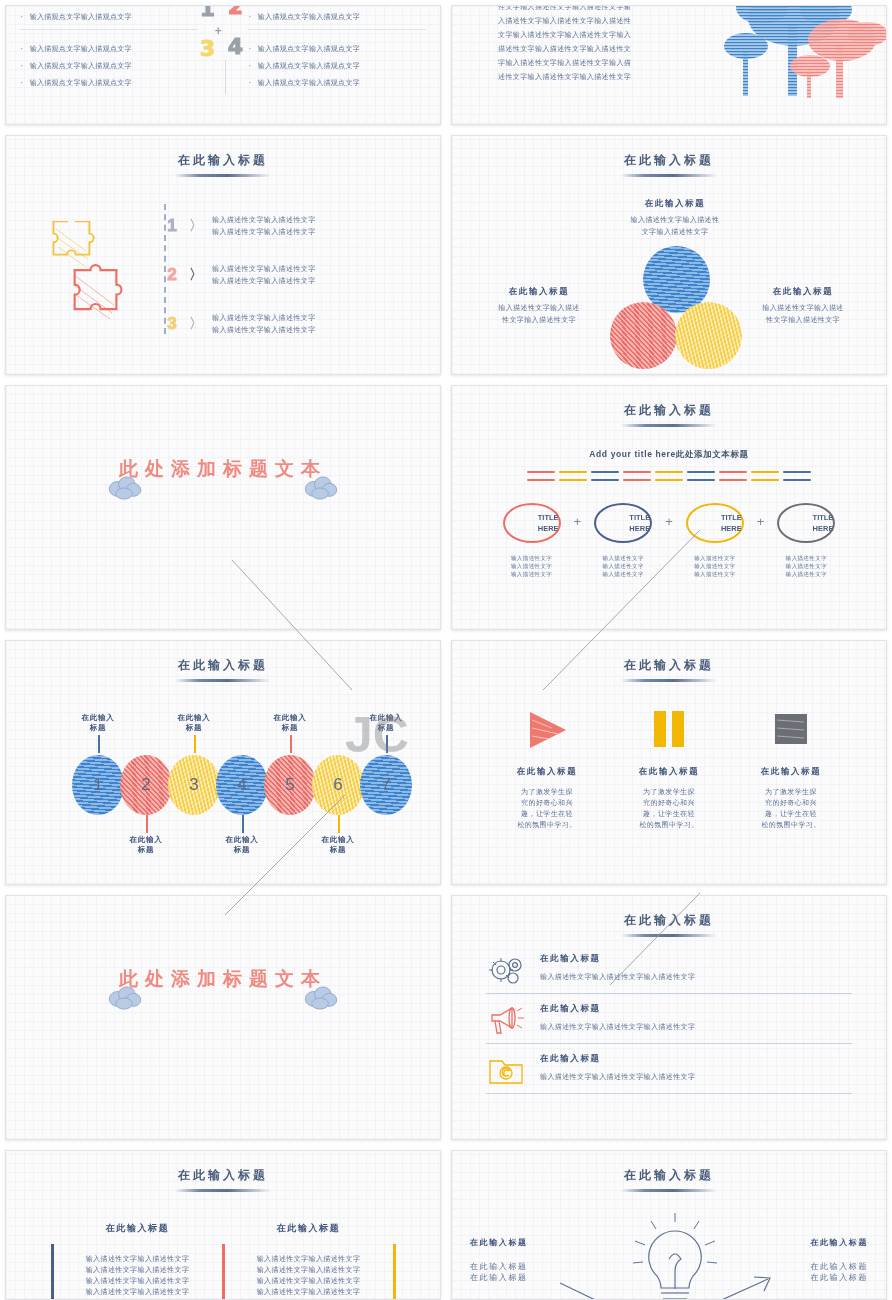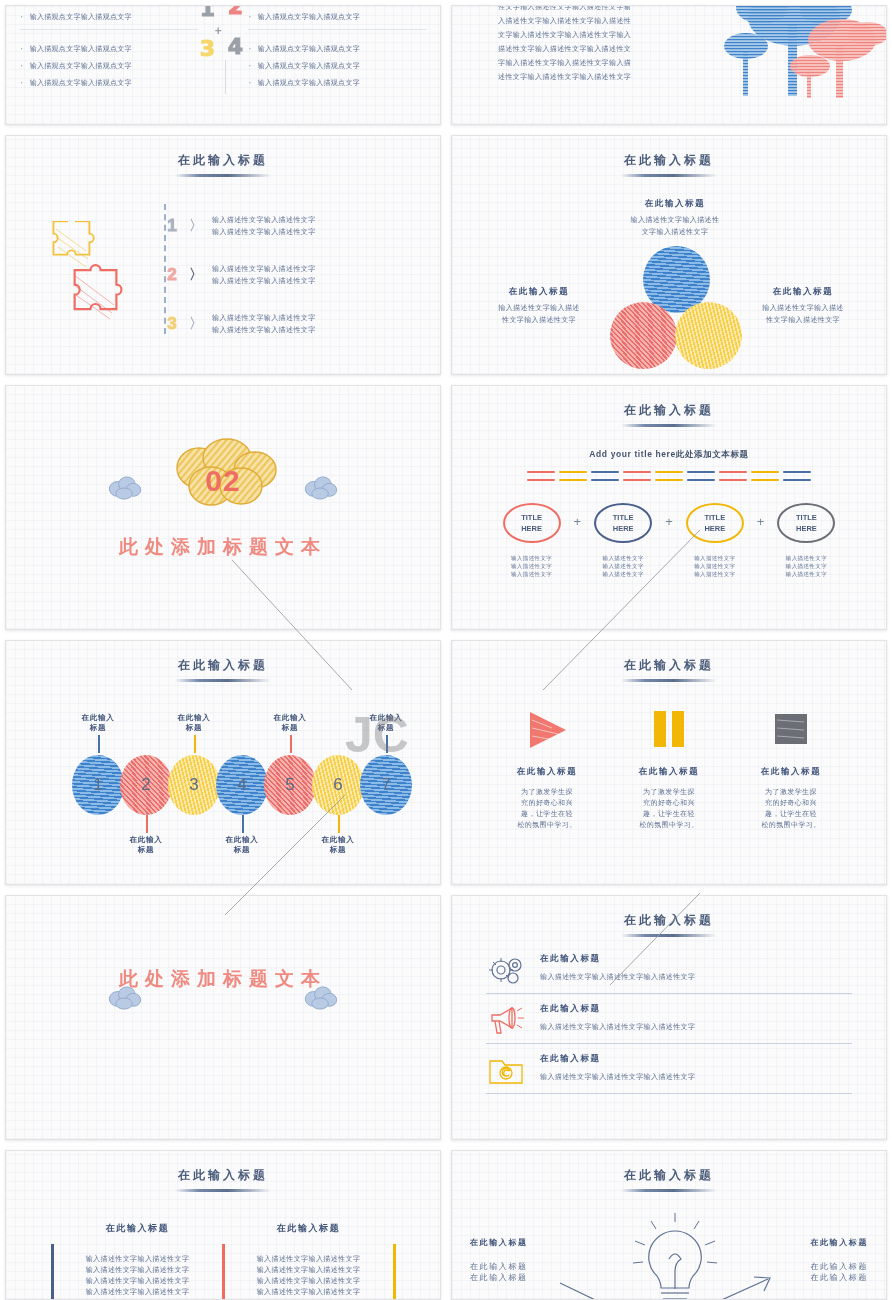--- a/index.html
+++ b/index.html
@@ -86,21 +86,21 @@
     font-size:30px; font-weight:bold; color:#ef6d63; letter-spacing:1px;
   }
   .sect-title{
     text-align:center; color:#f08a80; font-weight:bold; font-size:19px;
     letter-spacing:7px; margin-top:18px;
   }
 
   
   .ellipse {
     width:58px; height:40px; border-radius:50%;
-    display:flex; flex-direction:column; align-items:center; justify-content:center;
+    display:flex; flex-direction:column; align-items:flex-end; justify-content:center;
     color:#4a5c7a; font-size:7.5px; font-weight:bold; line-height:11px;
   }
   .dashrow { display:flex; justify-content:center; gap:4px; margin-top:8px;}
   .dashbar{ width:28px; height:2px; border-radius:1px;}
   .dashbar2{ width:28px; height:2px; border-radius:1px; margin-top:3px;}
 
   
   .ball{ position:absolute; width:52px; height:60px; border-radius:50%;
          display:flex; align-items:center; justify-content:center;
          color:#5b6b86; font-size:17px; font-weight:normal;}
@@ -278,38 +278,20 @@
         <div class="txt" style="margin-top:4px;">输入描述性文字输入描述</div>
         <div class="txt">性文字输入描述性文字</div>
       </div>
       <div class="circ scratch-blue" style="left:191px;top:110px;width:67px;height:67px;"></div>
       <div class="circ scratch-red" style="left:158px;top:166px;width:67px;height:67px;"></div>
       <div class="circ scratch-yellow" style="left:223px;top:166px;width:67px;height:67px;"></div>
     </div>
 
     <div class="slide s-h255">
       <div class="cloud-box">
-        <div class="cloud">
-          <svg width="136" height="74" viewBox="0 0 136 74">
-            <defs>
-              <pattern id="dy" width="5" height="5" patternUnits="userSpaceOnUse" patternTransform="rotate(40)">
-                <rect width="5" height="5" fill="#f7e2a8"></rect>
-                  <rect width="2.2" height="5" fill="#edc75e"></rect>
-              </pattern>
-            </defs>
-            <g fill="url(#dy)" stroke="#e0ab38" stroke-width="1.4">
-              <ellipse cx="44" cy="30" rx="22" ry="20"></ellipse>
-              <ellipse cx="72" cy="20" rx="24" ry="19"></ellipse>
-              <ellipse cx="100" cy="32" rx="21" ry="18"></ellipse>
-              <ellipse cx="56" cy="48" rx="22" ry="19"></ellipse>
-              <ellipse cx="86" cy="48" rx="21" ry="18"></ellipse>
-            </g>
-          </svg>
-          <div class="big-num">02</div>
-        </div>
         <svg class="cl-l" style="left:100px;" width="38" height="26" viewBox="0 0 38 26">
           <g fill="#b9cbe4" stroke="#8fa8cc" stroke-width="1">
             <ellipse cx="11" cy="14" rx="9" ry="8"></ellipse>
               <ellipse cx="21" cy="9" rx="9" ry="8"></ellipse>
             <ellipse cx="28" cy="15" rx="8" ry="7"></ellipse>
               <ellipse cx="18" cy="19" rx="9" ry="6"></ellipse>
           </g>
         </svg>
         <svg class="cl-r" style="right:100px;" width="38" height="26" viewBox="0 0 38 26">
           <g fill="#b9cbe4" stroke="#8fa8cc" stroke-width="1">

